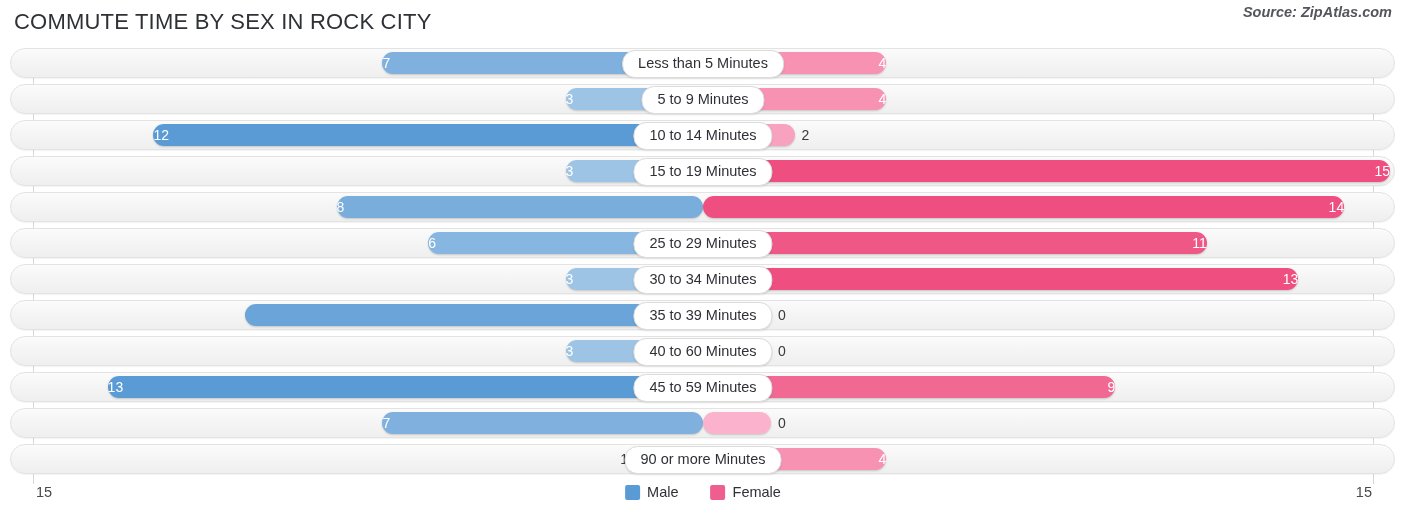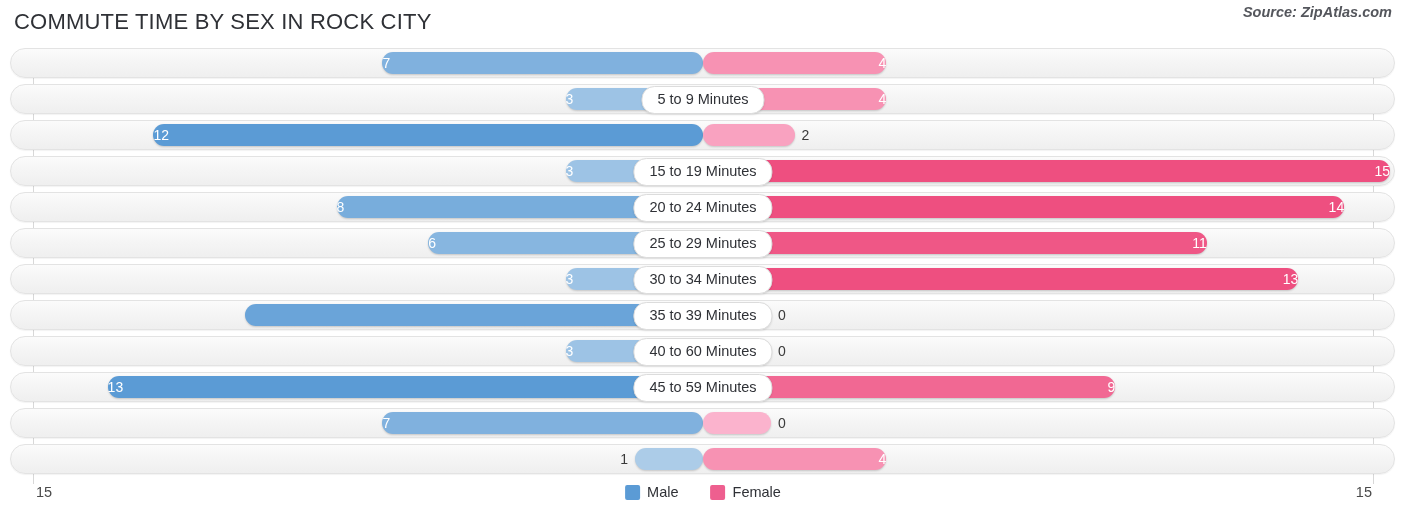--- a/index.html
+++ b/index.html
@@ -187,51 +187,52 @@
 <div class="plot">
   <div class="gridline grid-left"></div>
   <div class="gridline grid-right"></div>
   <div class="rows" id="rows">
       <div class="row">
         <div class="track"></div>
         <div class="bar bar-male" style="width: 320.6px; background: rgb(128, 177, 222);"></div>
         <div class="bar bar-female" style="width: 183.2px; background: rgb(247, 146, 179);"></div>
         <div class="val val-in val-male-in" style="right: calc(50% + 274.6px); width: 46px;">7</div>
         <div class="val val-in val-female-in" style="left: calc(50% + 137.2px); width: 46px;">4</div>
+        <div class="pill">Less than 5 Minutes</div>
       </div>
       <div class="row">
         <div class="track"></div>
         <div class="bar bar-male" style="width: 137.4px; background: rgb(157, 195, 229);"></div>
         <div class="bar bar-female" style="width: 183.2px; background: rgb(247, 146, 179);"></div>
         <div class="val val-in val-male-in" style="right: calc(50% + 91.4px); width: 46px;">3</div>
         <div class="val val-in val-female-in" style="left: calc(50% + 137.2px); width: 46px;">4</div>
         <div class="pill">5 to 9 Minutes</div>
       </div>
       <div class="row">
         <div class="track"></div>
         <div class="bar bar-male" style="width: 549.6px; background: rgb(91, 155, 213);"></div>
         <div class="bar bar-female" style="width: 91.6px; background: rgb(249, 162, 192);"></div>
         <div class="val val-in val-male-in" style="right: calc(50% + 503.6px); width: 46px;">12</div>
         <div class="val val-out val-female-out" style="left: calc(50% + 91.6px);">2</div>
+        <div class="pill">10 to 14 Minutes</div>
       </div>
       <div class="row">
         <div class="track"></div>
         <div class="bar bar-male" style="width: 137.4px; background: rgb(157, 195, 229);"></div>
         <div class="bar bar-female" style="width: 687px; background: rgb(238, 79, 128);"></div>
         <div class="val val-in val-male-in" style="right: calc(50% + 91.4px); width: 46px;">3</div>
         <div class="val val-in val-female-in" style="left: calc(50% + 641px); width: 46px;">15</div>
         <div class="pill">15 to 19 Minutes</div>
       </div>
       <div class="row">
         <div class="track"></div>
         <div class="bar bar-male" style="width: 366.4px; background: rgb(120, 173, 220);"></div>
         <div class="bar bar-female" style="width: 641.2px; background: rgb(238, 79, 128);"></div>
         <div class="val val-in val-male-in" style="right: calc(50% + 320.4px); width: 46px;">8</div>
         <div class="val val-in val-female-in" style="left: calc(50% + 595.2px); width: 46px;">14</div>
-        <div class="pill">20 to 24 Minutes</div>
       </div>
       <div class="row">
         <div class="track"></div>
         <div class="bar bar-male" style="width: 274.8px; background: rgb(135, 182, 224);"></div>
         <div class="bar bar-female" style="width: 503.8px; background: rgb(239, 87, 134);"></div>
         <div class="val val-in val-male-in" style="right: calc(50% + 228.8px); width: 46px;">6</div>
         <div class="val val-in val-female-in" style="left: calc(50% + 457.8px); width: 46px;">11</div>
         <div class="pill">25 to 29 Minutes</div>
       </div>
       <div class="row">
@@ -272,20 +273,21 @@
         <div class="bar bar-female" style="width: 68px; background: rgb(251, 179, 205);"></div>
         <div class="val val-in val-male-in" style="right: calc(50% + 274.6px); width: 46px;">7</div>
         <div class="val val-out val-female-out" style="left: calc(50% + 68px);">0</div>
       </div>
       <div class="row">
         <div class="track"></div>
         <div class="bar bar-male" style="width: 68px; background: rgb(172, 204, 232);"></div>
         <div class="bar bar-female" style="width: 183.2px; background: rgb(247, 146, 179);"></div>
         <div class="val val-out val-male-out" style="right: calc(50% + 68px);">1</div>
         <div class="val val-in val-female-in" style="left: calc(50% + 137.2px); width: 46px;">4</div>
+        <div class="pill">90 or more Minutes</div>
       </div>
     </div>
 </div>
 
 <div class="footer">
   <div class="axis-label axis-left">15</div>
 
   <div class="legend">
     <div class="legend-item">
       <span class="legend-swatch" id="sw-male" style="background: rgb(91, 155, 213);"></span>

